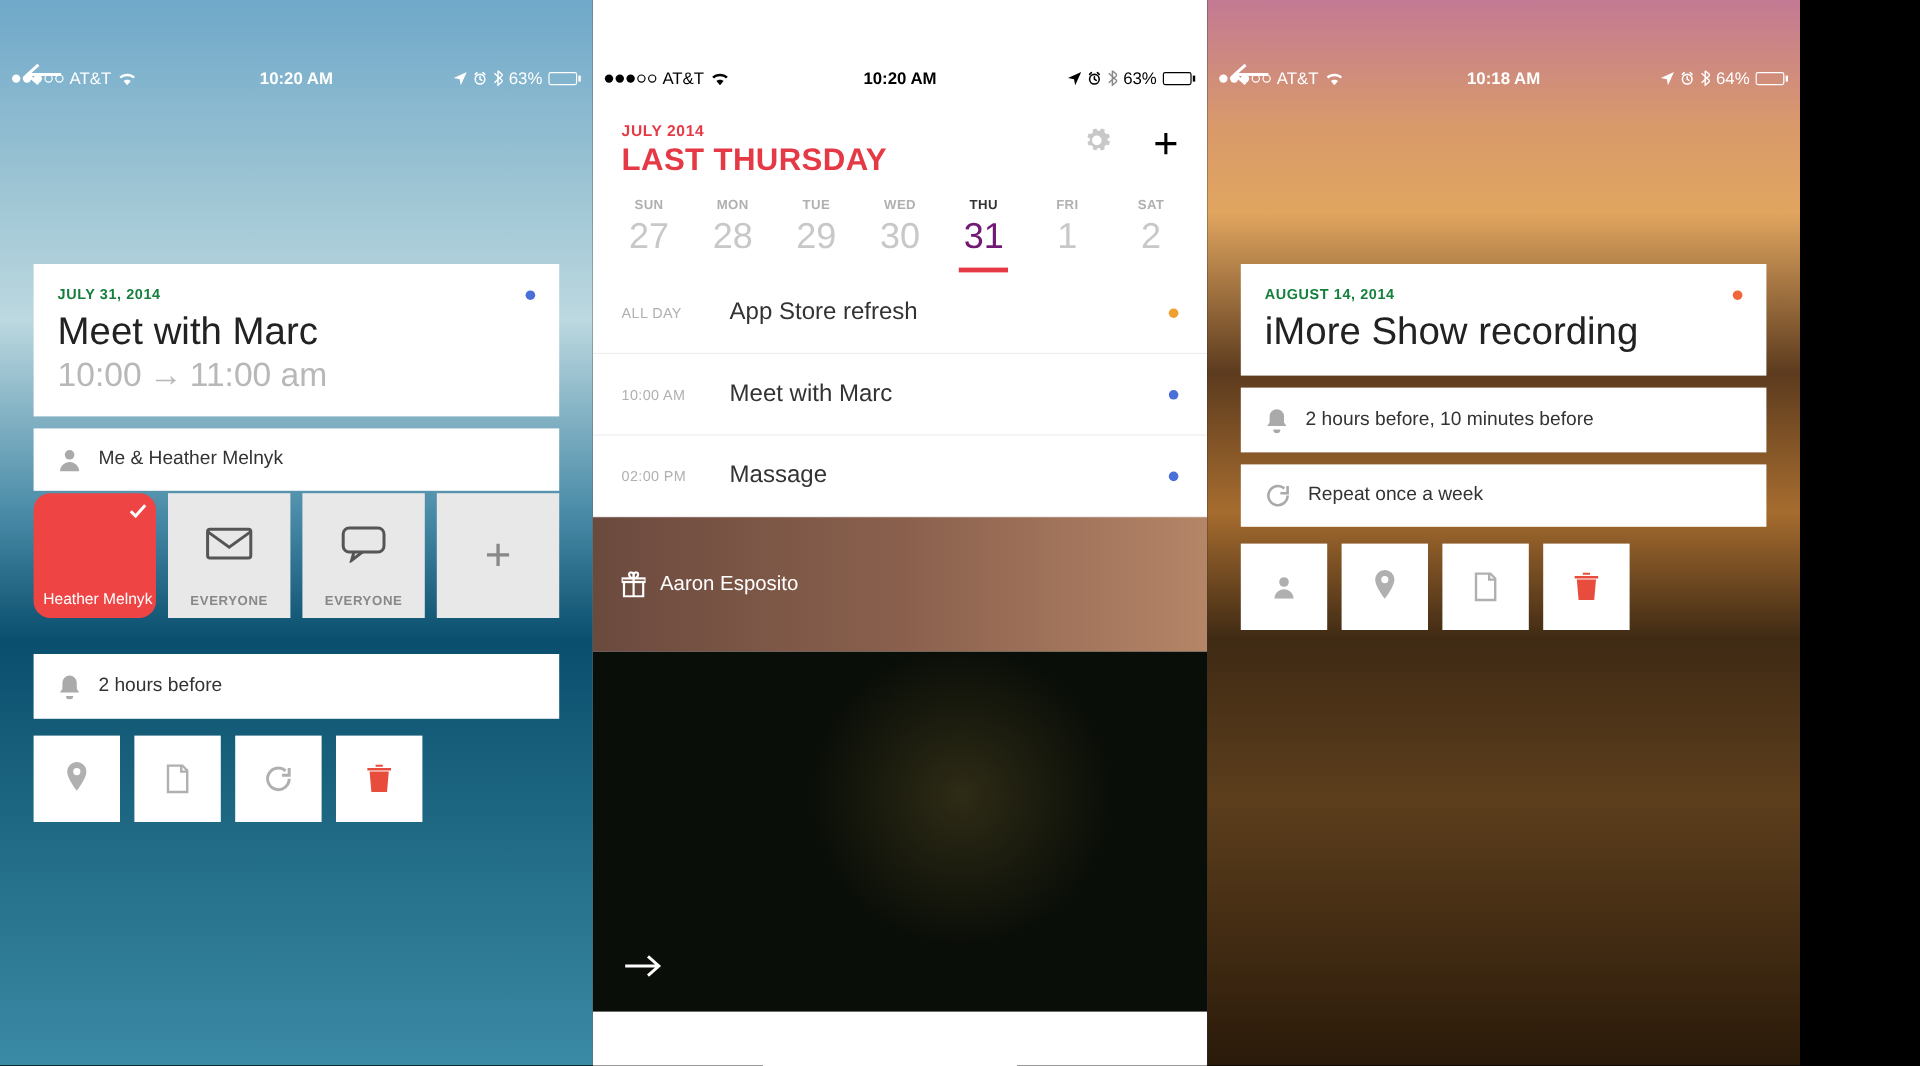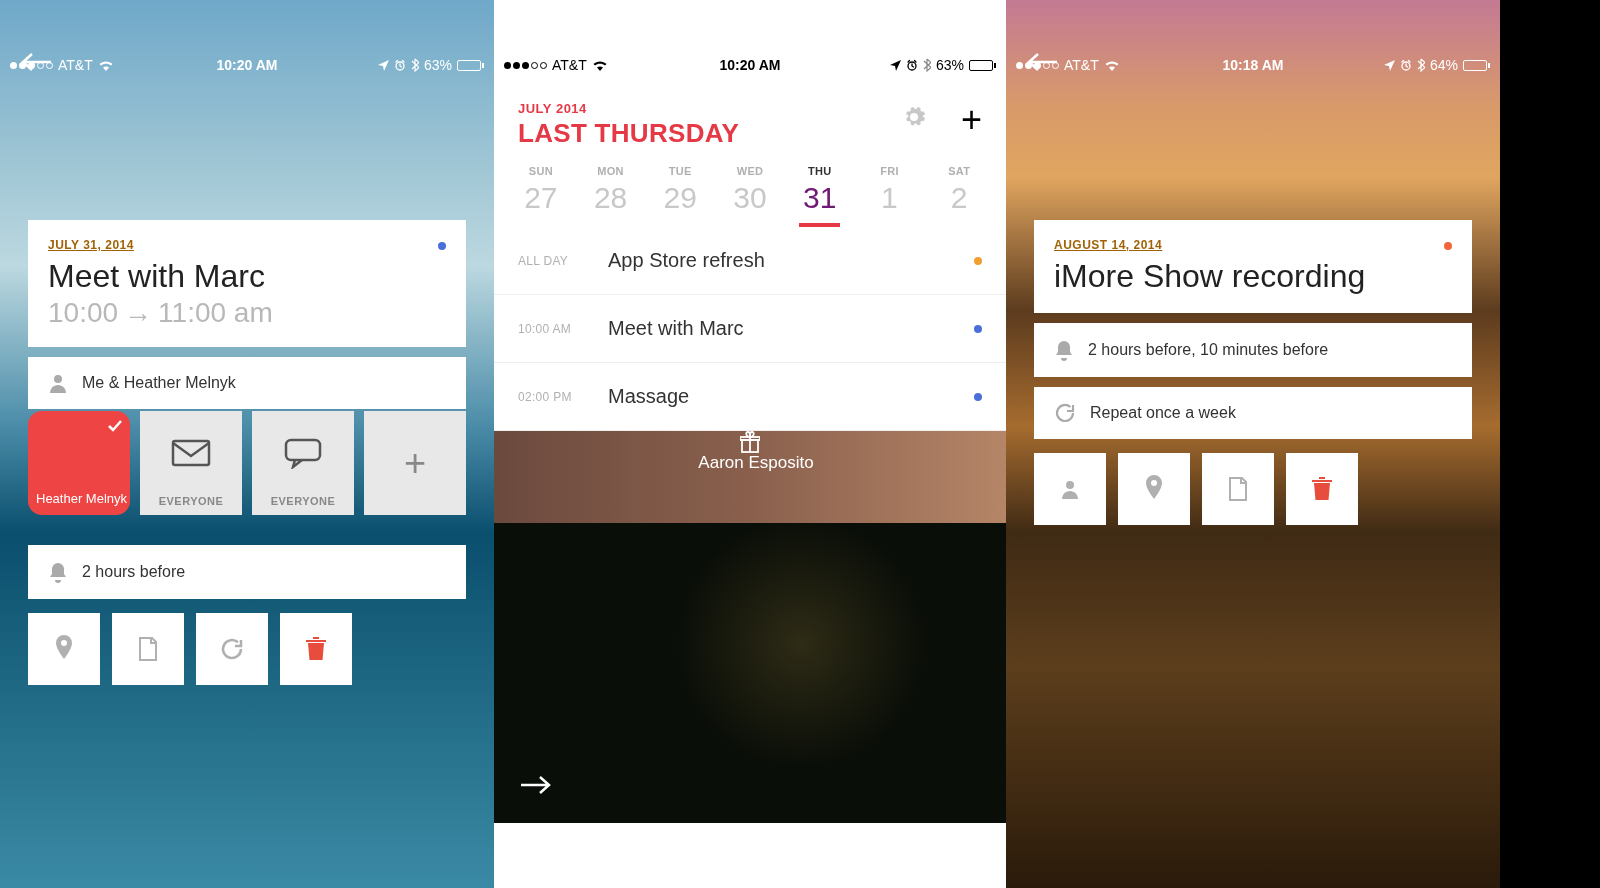--- a/index.html
+++ b/index.html
@@ -44,21 +44,21 @@
 
   
   .back-arrow { position: absolute; top: 50px; left: 20px; z-index: 10; color: #fff; cursor: pointer; }
 
   
   .content { position: absolute; left: 28px; right: 28px; z-index: 5; }
   .screen1 .content { top: 220px; }
   .screen3 .content { top: 220px; }
 
   .event-card { background: #fff; padding: 18px 20px; position: relative; }
-  .event-date-small { font-size: 12px; font-weight: 700; letter-spacing: 0.5px; color: #a16207; text-transform: uppercase; text-decoration: underline; }
+  .event-date-small { font-size: 12px; font-weight: 700; letter-spacing: 0.5px; color: #15803d; text-transform: uppercase; }
   .event-dot { position: absolute; top: 22px; right: 20px; width: 8px; height: 8px; border-radius: 50%; }
   .dot-blue { background: #4a6fd8; }
   .dot-orange { background: #f0663a; }
   .dot-yellow { background: #f0a030; }
   .event-title { font-size: 32px; font-weight: 300; color: #222; margin-top: 6px; }
   .event-time { font-size: 28px; font-weight: 300; color: #b8b8b8; margin-top: 2px; }
   .arrow-sep { display: inline-block; margin: 0 6px; }
 
   .detail-row { background: #fff; margin-top: 10px; padding: 16px 20px; display: flex; align-items: center; gap: 14px; font-size: 16px; color: #333; }
   .detail-row .row-icon { color: #999; flex-shrink: 0; }
@@ -90,21 +90,21 @@
   .week-date { font-size: 30px; font-weight: 300; color: #c8c8c8; margin-top: 4px; padding-bottom: 10px; }
   .week-col.today .week-day { color: #333; }
   .week-col.today .week-date { color: #701a75; font-weight: 400; border-bottom: 4px solid #e63946; display: inline-block; padding: 0 4px 8px; }
 
   .cal-event-row { display: flex; align-items: center; padding: 22px 24px; border-bottom: 1px solid #eee; position: relative; }
   .cal-event-row:first-of-type { border-top: 1px solid #eee; margin-top: 4px; }
   .cal-time { width: 90px; font-size: 12px; font-weight: 500; color: #b0b0b0; letter-spacing: 0.3px; }
   .cal-title { font-size: 20px; color: #333; flex: 1; }
   .cal-dot { width: 8px; height: 8px; border-radius: 50%; }
 
-  .birthday-row { position: relative; height: 92px; background: linear-gradient(90deg, #6b4a3e, #8a604d, #b58567); display: flex; align-items: center; padding: 0 24px; color: #fff; flex-direction: column; }
+  .birthday-row { position: relative; height: 112px; background: linear-gradient(90deg, #6b4a3e, #8a604d, #b58567); display: flex; align-items: center; padding: 0 24px; color: #fff; }
   .birthday-row .name { font-size: 17px; margin-left: 12px; }
 
   .below-birthday { height: 300px; background: radial-gradient(circle at 60% 40%, rgba(255,210,100,0.15), transparent 35%), #0a0e08; position: relative; }
   .arrow-forward { position: absolute; bottom: 26px; left: 24px; color: #fff; cursor: pointer; }
 
   svg { display: block; }
 </style>
 </head>
 <body>
 

